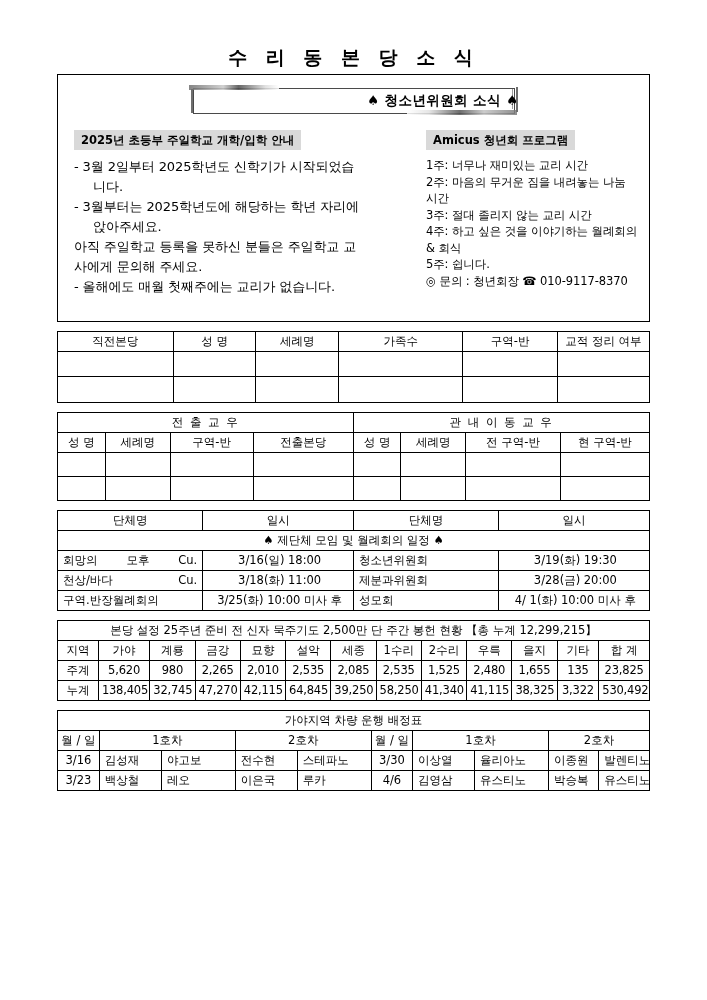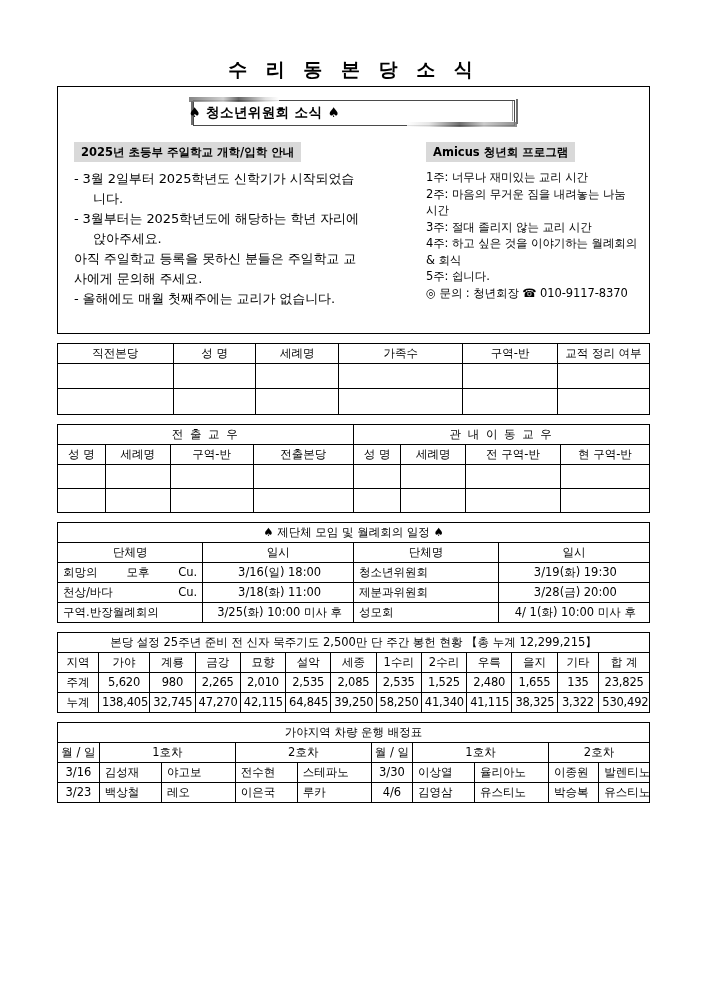--- a/index.html
+++ b/index.html
@@ -13,21 +13,21 @@
     height: 1000px;
     font-family: "DejaVu Sans", "Liberation Sans", sans-serif;
     color: #000000;
     -webkit-font-smoothing: antialiased;
   }
   .page {
     position: relative;
     width: 707px;
     height: 804px;
     box-sizing: border-box;
-    padding: 16px 57px;
+    padding: 4px 57px;
   }
 
   
   .main-title {
     text-align: center;
     font-size: 19px;
     font-weight: bold;
     letter-spacing: 6px;
     padding: 44px 0 7px 0;
     line-height: 1;
@@ -76,21 +76,21 @@
     position: absolute; right: 1px; top: 2px; bottom: 3px; width: 2px;
     background: #6e6e6e;
   }
   .ribbon-edge-r2 {
     position: absolute; right: 6px; top: 4px; bottom: 6px; width: 1px;
     background: #9a9a9a;
   }
   .ribbon-title {
     position: absolute;
     left: 0; right: 0; top: 5px;
-    text-align: left;
+    text-align: right;
     font-size: 13.5px;
     font-weight: bold;
     letter-spacing: .4px;
     line-height: 20px;
   }
 
   .news-cols {
     display: flex;
     margin-top: 14px;
   }
@@ -310,27 +310,27 @@
   <div class="tblwrap">
     <table class="b">
       <colgroup>
         <col style="width:24.5%">
           <col style="width:25.5%">
           <col style="width:24.5%">
           <col style="width:25.5%">
       </colgroup>
       <tbody>
           <tr>
-        <td class="title-row" colspan="4">♠ 제단체 모임 및 월례회의 일정 ♠</td>
-      </tr>
-      <tr>
         <td class="hdr">단체명</td>
         <td class="hdr">일시</td>
         <td class="hdr">단체명</td>
         <td class="hdr">일시</td>
+      </tr>
+      <tr>
+        <td class="title-row" colspan="4">♠ 제단체 모임 및 월례회의 일정 ♠</td>
       </tr>
       <tr>
         <td class="cellname">회망의 모후 Cu.</td>
         <td class="leftpad">3/16(일) 18:00</td>
         <td class="cellname">청소년위원회</td>
         <td class="leftpad">3/19(화) 19:30</td>
       </tr>
       <tr>
         <td class="cellname">천상/바다 Cu.</td>
         <td class="leftpad">3/18(화) 11:00</td>

